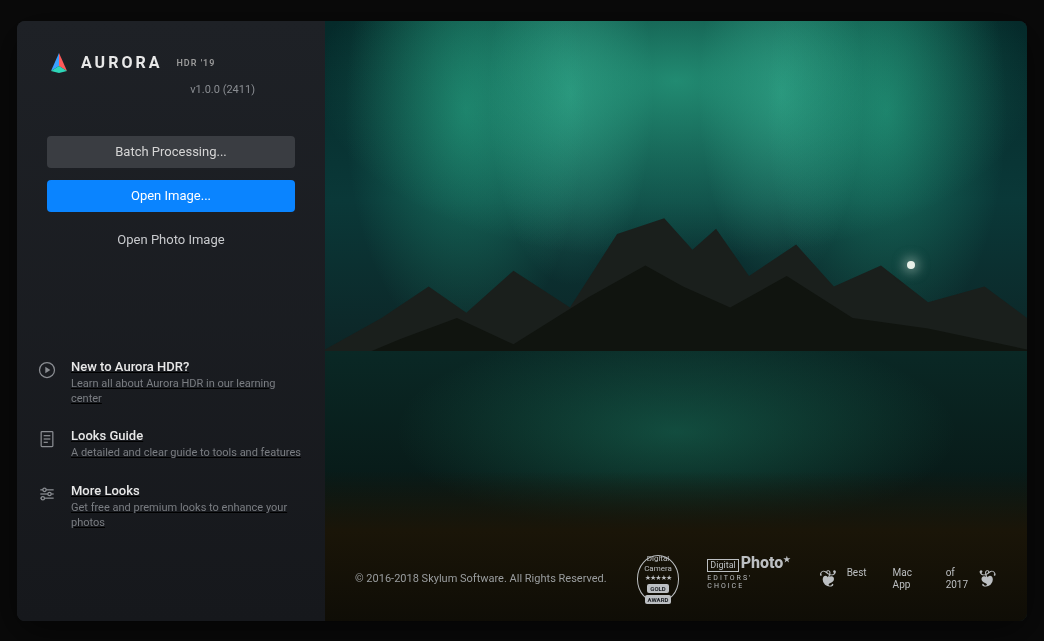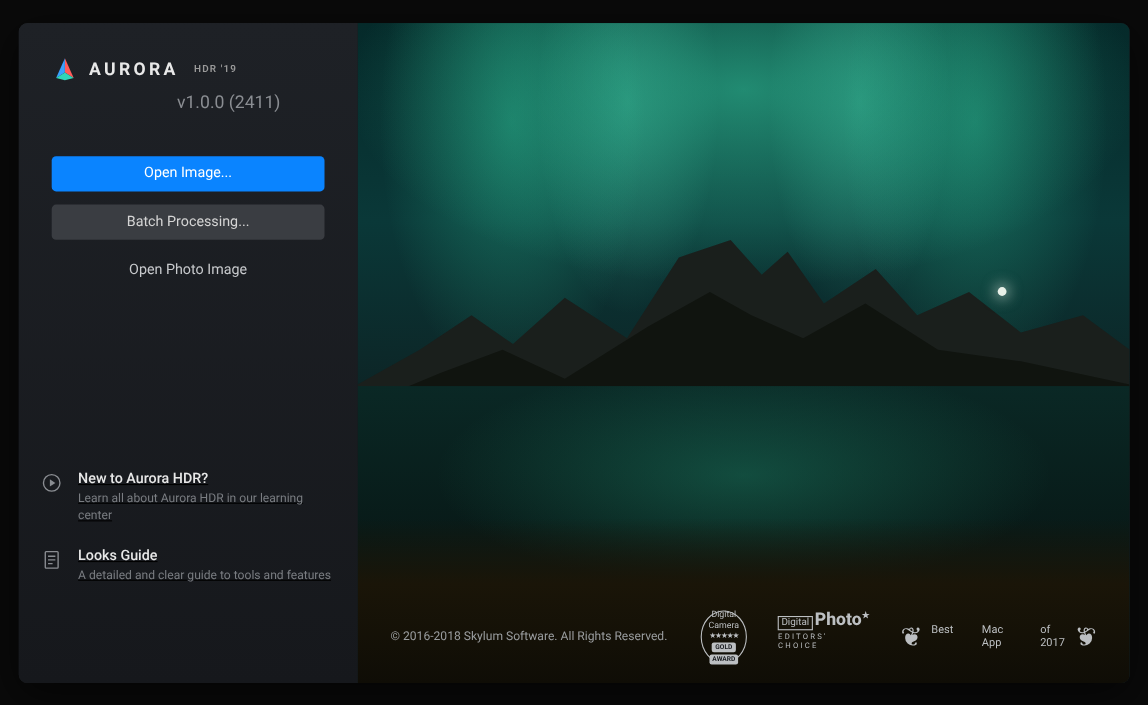--- a/index.html
+++ b/index.html
@@ -56,21 +56,21 @@
     }
     .logo-suffix {
       color: #9a9a9a;
       font-size: 9px;
       font-weight: 600;
       letter-spacing: 1px;
       margin-left: 4px;
     }
     .version {
       color: #8a8d92;
-      font-size: 16px;
+      font-size: 11px;
       text-align: right;
       margin-top: 8px;
       padding-right: 40px;
     }
     .button-stack {
       padding: 30px 30px 0 30px;
       display: flex;
       flex-direction: column;
       gap: 12px;
     }
@@ -299,22 +299,22 @@
           <path d="M12 2 L4 20 L12 15 Z" fill="#3aa0ff"></path>
           <path d="M4 20 L12 15 L20 20 L12 22 Z" fill="#2ed6b8"></path>
         </svg>
         <span class="logo-text">AURORA</span>
         <span class="logo-suffix">HDR '19</span>
       </div>
       <div class="version">v1.0.0 (2411)</div>
     </div>
 
     <div class="button-stack">
+      <button class="btn btn-secondary">Batch Processing...</button>
       <button class="btn btn-primary">Open Image...</button>
-      <button class="btn btn-secondary">Batch Processing...</button>
       <button class="btn btn-link">Open Photo Image</button>
     </div>
 
     <div class="resources">
 
       <div class="resource-item">
         <svg class="resource-icon" viewBox="0 0 24 24" fill="none" stroke="currentColor" stroke-width="1.5">
           <circle cx="12" cy="12" r="9"></circle>
           <path d="M10 8 L16 12 L10 16 Z" fill="currentColor" stroke="none"></path>
         </svg>
@@ -330,20 +330,34 @@
           <line x1="8" y1="8" x2="16" y2="8"></line>
           <line x1="8" y1="12" x2="16" y2="12"></line>
           <line x1="8" y1="16" x2="13" y2="16"></line>
         </svg>
         <div class="resource-text">
           <div class="resource-title">Looks Guide</div>
           <div class="resource-desc">A detailed and clear guide to tools and features</div>
         </div>
       </div>
 
+      <div class="resource-item">
+        <svg class="resource-icon" viewBox="0 0 24 24" fill="none" stroke="currentColor" stroke-width="1.5">
+          <line x1="4" y1="7" x2="20" y2="7"></line>
+          <circle cx="9" cy="7" r="2" fill="#16181c"></circle>
+          <line x1="4" y1="12" x2="20" y2="12"></line>
+          <circle cx="15" cy="12" r="2" fill="#16181c"></circle>
+          <line x1="4" y1="17" x2="20" y2="17"></line>
+          <circle cx="7" cy="17" r="2" fill="#16181c"></circle>
+        </svg>
+        <div class="resource-text">
+          <div class="resource-title">More Looks</div>
+          <div class="resource-desc">Get free and premium looks to enhance your photos</div>
+        </div>
+      </div>
 
     </div>
   </div>
 
   <div class="hero">
     <div class="aurora-sky"></div>
     <div class="mountains">
       <svg viewBox="0 0 745 200" preserveAspectRatio="none">
         <path d="M0,130 L60,100 L110,70 L150,95 L200,55 L260,90 L310,20 L360,5 L390,35 L415,15 L450,60 L500,30 L540,70 L590,50 L640,85 L700,70 L745,100 L745,200 L0,200 Z" fill="#1a1f1c"></path>
         <path d="M0,150 L80,120 L140,100 L200,125 L280,80 L340,50 L380,70 L430,90 L490,60 L560,100 L640,110 L745,130 L745,200 L0,200 Z" fill="#10140f"></path>

